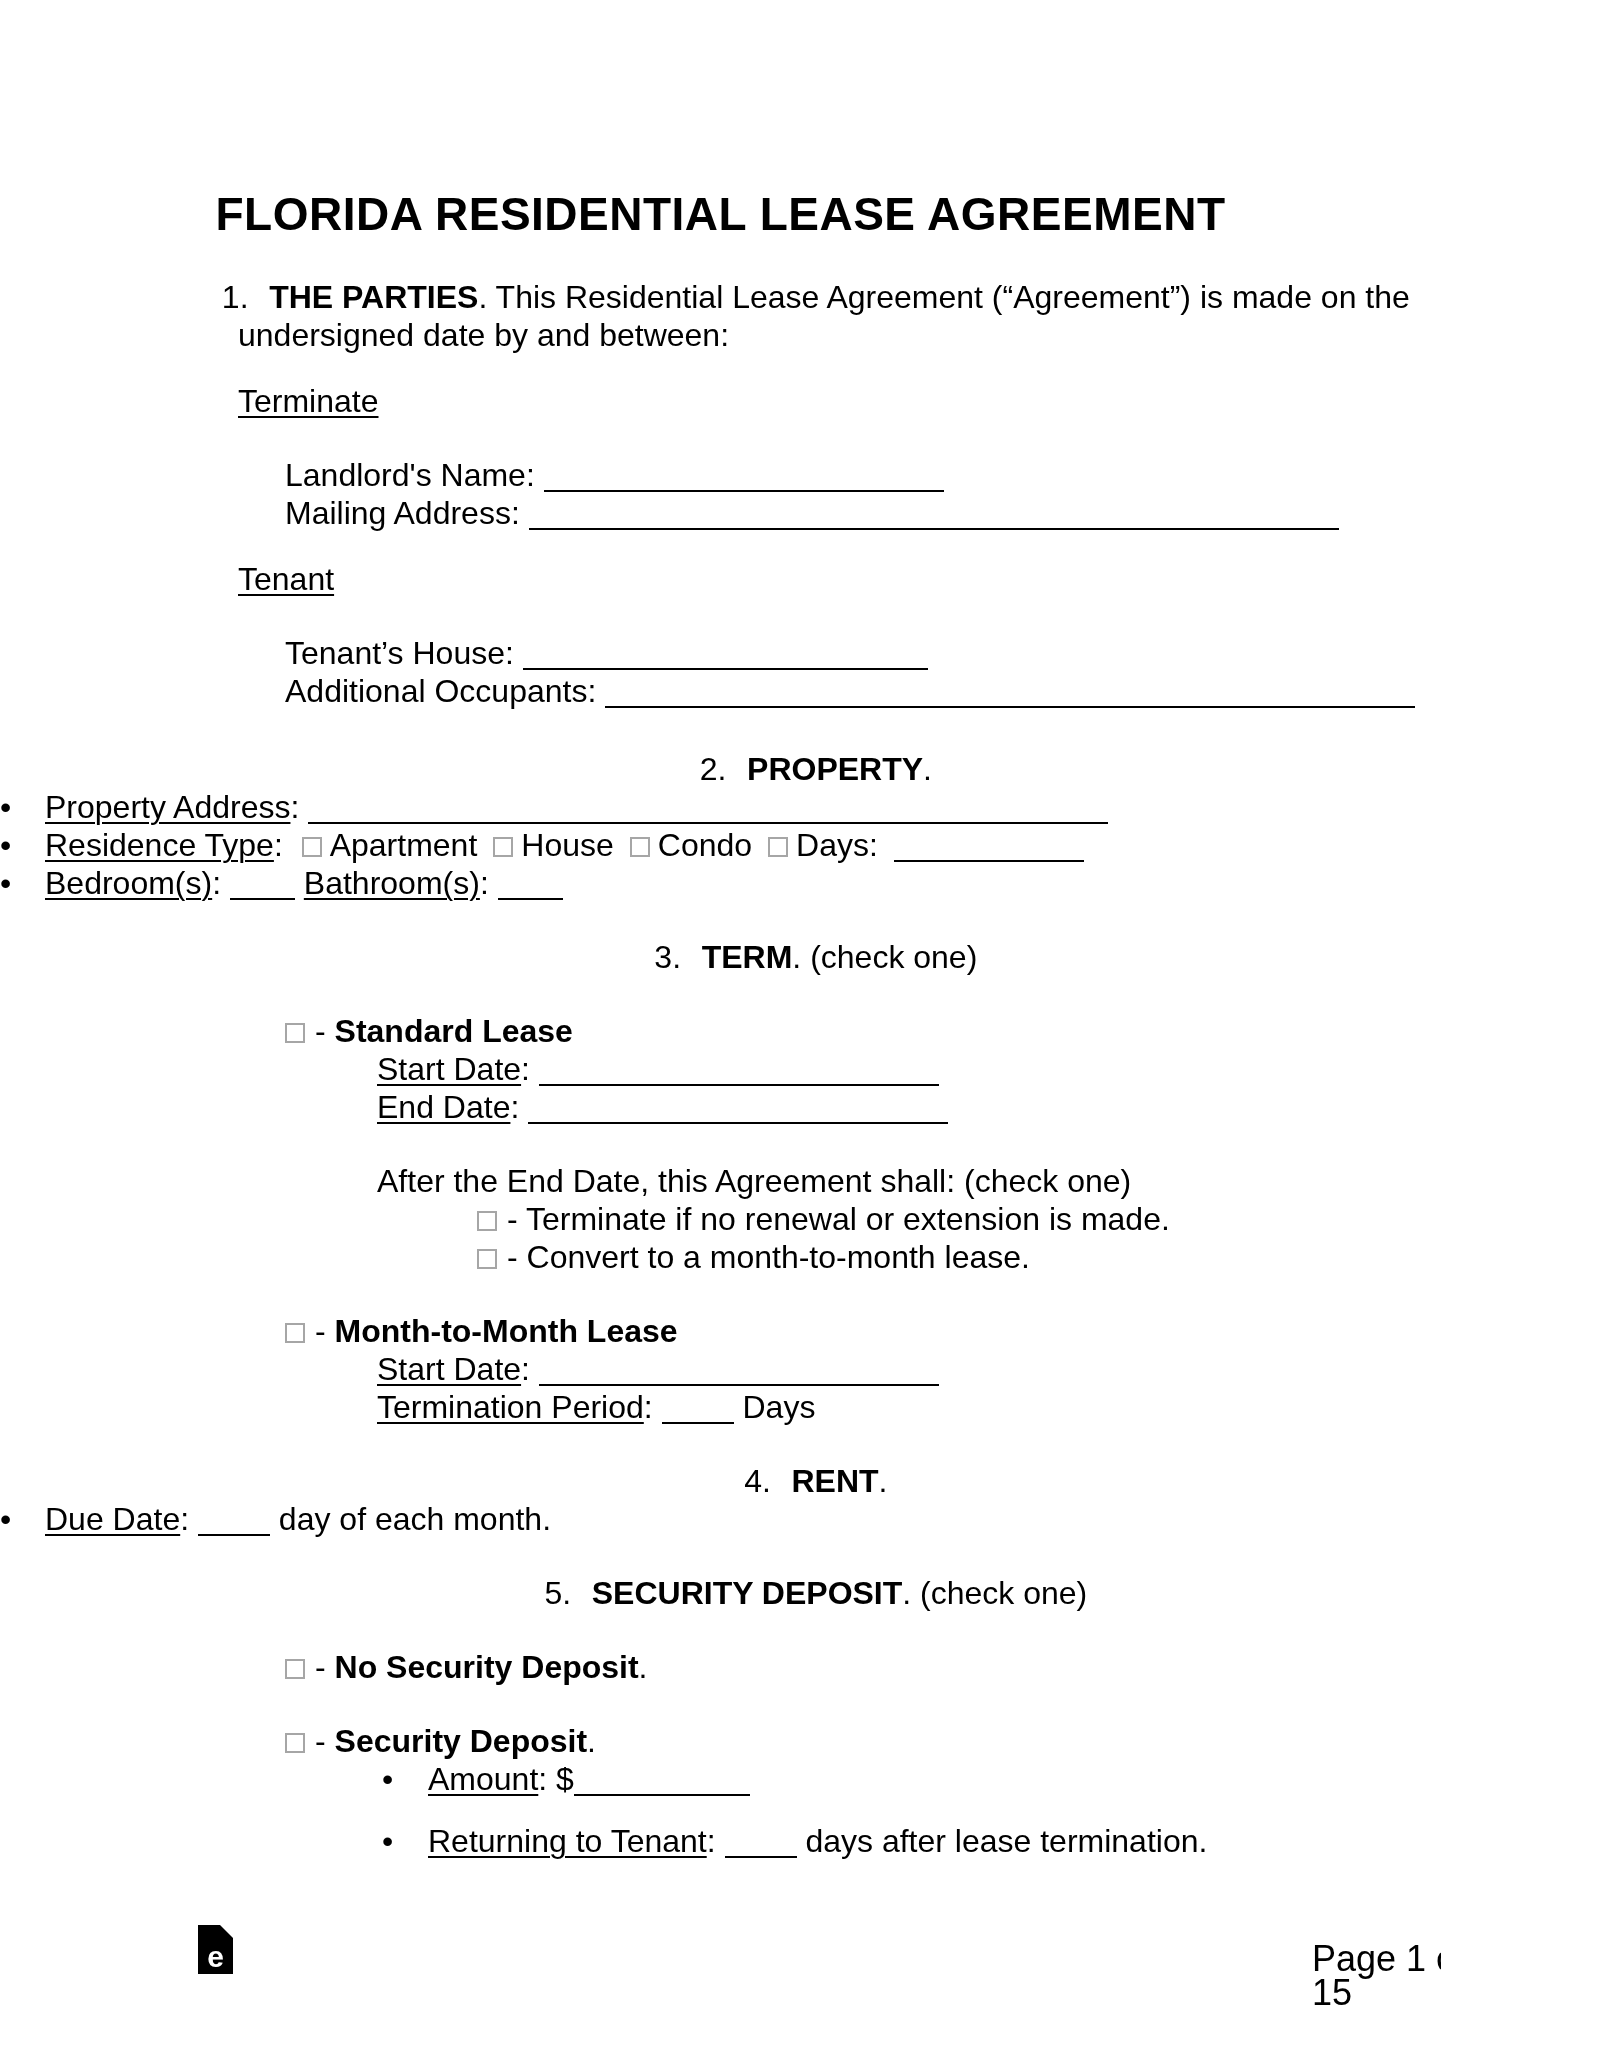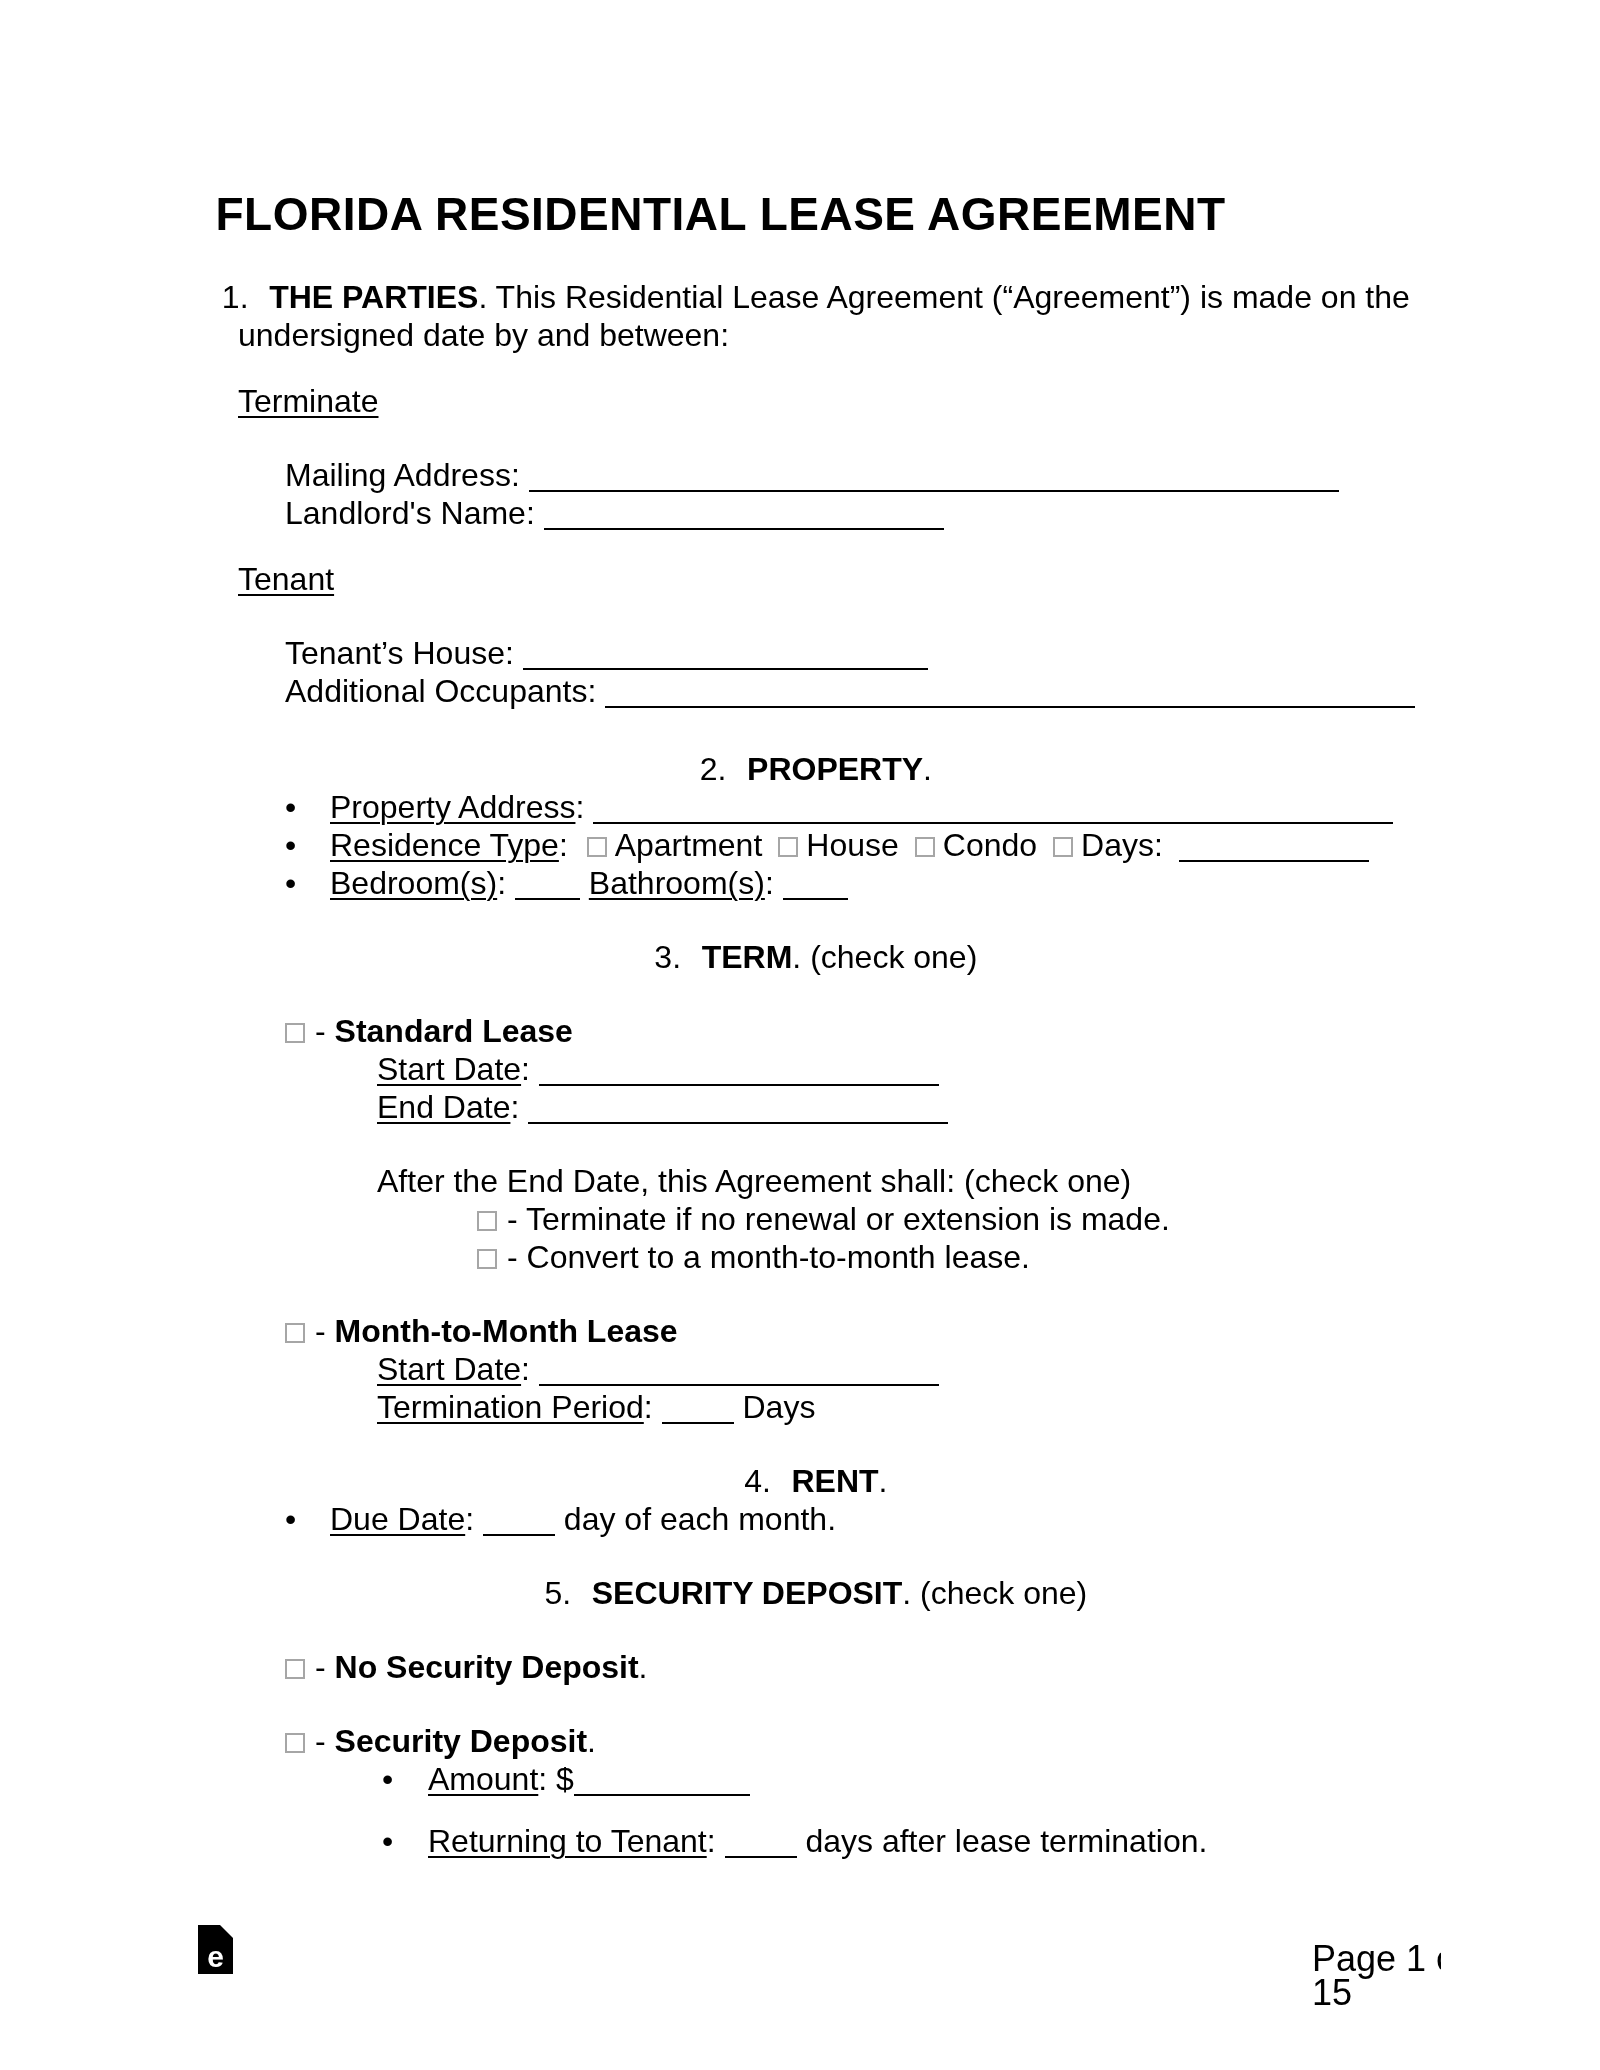--- a/index.html
+++ b/index.html
@@ -26,21 +26,21 @@
   .num{display:inline-block;width:68px;}
   .l1{margin-left:238px;}
   .l2{margin-left:285px;}
   .l3{margin-left:377px;}
   .mt40{margin-top:40px;}
   .mt36{margin-top:36px;}
   .mt28{margin-top:28px;}
   .u{text-decoration:underline;text-decoration-thickness:2px;text-underline-offset:4px;}
   .heading-u{text-decoration:underline;text-decoration-thickness:2px;text-underline-offset:4px;}
   b{font-weight:bold;}
-  .bullet-row{margin-left:285px;}
+  .bullet-row{}
   .bullet-row .bullet{display:inline-block;width:45px;}
   .bullet-row-deep{margin-left:382px;}
   .bullet-row-deep .bullet{display:inline-block;width:46px;}
   .blank{
     display:inline-block;
     height:0;
     border-bottom:2px solid #000;
     vertical-align:-6px;
   }
   .w400{width:400px;}
@@ -97,26 +97,26 @@
   <div class="l1">
     <span>undersigned date by and between:</span>
   </div>
 
   <div class="l1 mt28">
     <span class="heading-u">Terminate</span>
   </div>
 
   <div class="l2 mt36">
     <div>
+      <span>Landlord's Name:</span>
+      <span class="blank w400"></span>
+    </div>
+    <div>
       <span>Mailing Address:</span>
       <span class="blank w810"></span>
-    </div>
-    <div>
-      <span>Landlord's Name:</span>
-      <span class="blank w400"></span>
     </div>
   </div>
 
   <div class="l1 mt28">
     <span class="heading-u">Tenant</span>
   </div>
 
   <div class="l2 mt36">
     <div>
       <span>Tenant’s House:</span>

